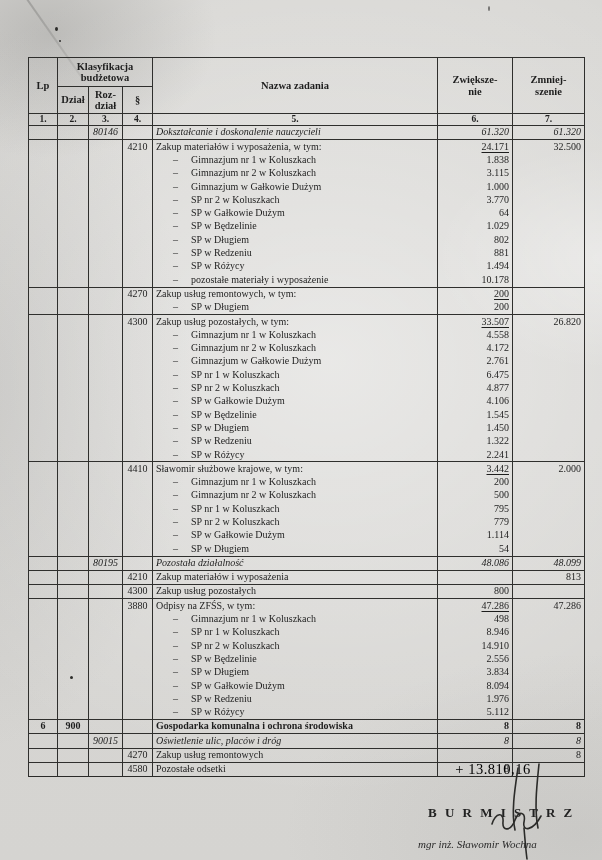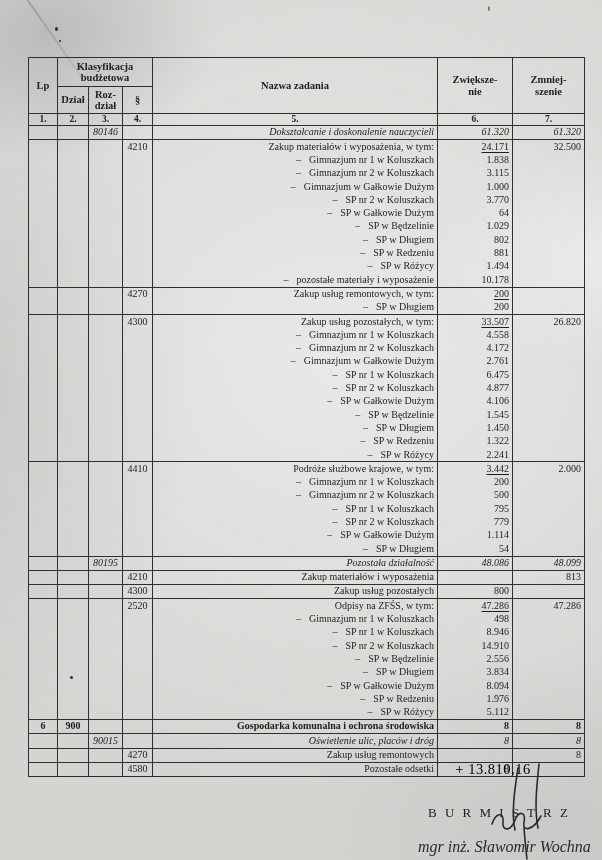--- a/index.html
+++ b/index.html
@@ -56,40 +56,40 @@
     border-top:none;border-bottom:none;
     font-size:10px;line-height:12.5px;height:13.3px;
     padding:0 3px;vertical-align:middle;
     white-space:nowrap;overflow:hidden;
   }
   tr.row-group td{border-top:1px solid #2f2f2d;}
   tr.row-rozdzial td{font-style:italic;font-family:Liberation Serif, serif;}
   tr.row-dzial td{font-weight:bold;}
   td.cc{text-align:center;}
   td.num{text-align:right;padding-right:7px;}
-  td.nazwa{text-align:right;padding-left:4px;}
+  td.nazwa{text-align:left;padding-left:4px;}
   .dash{display:inline-block;width:10px;margin-left:17px;}
   .subtxt{margin-left:8px;}
   span.u{text-decoration:underline;text-underline-offset:2px;margin-left:32px;}
 
   
   .total{
     position:absolute;left:438px;top:761px;width:110px;
     font-size:14.5px;font-weight:normal;letter-spacing:0.5px;
     color:#000000;text-align:center;
   }
   .mayor-title{
     position:absolute;left:428px;top:805px;
-    font-size:13px;font-weight:normal;letter-spacing:2.5px;
+    font-size:13px;font-weight:bold;letter-spacing:2.5px;
     font-family:"Liberation Serif", serif;color:#222;
     white-space:nowrap;
   }
   .mayor-name{
     position:absolute;left:418px;top:838px;
-    font-size:16px;font-style:italic;color:#2a2a2a;white-space:nowrap;
+    font-size:11px;font-style:italic;color:#2a2a2a;white-space:nowrap;
   }
   .signature-svg{position:absolute;left:484px;top:762px;}
 </style>
 </head>
 <body>
 
 <div class="paper"></div>
 <div class="crease"></div>
 <div class="speck" style="left:55px;top:27px;width:3px;height:4px;"></div>
 <div class="speck" style="left:59px;top:40px;width:2px;height:2px;"></div>
@@ -357,21 +357,21 @@
         <td class="cc"></td>
         <td class="nazwa"><span class="dash">–</span><span class="subtxt">SP w Różycy</span></td>
         <td class="num">2.241</td>
         <td class="num"></td>
       </tr>
       <tr class="row-group row-par">
         <td class="cc"></td>
         <td class="cc"></td>
         <td class="cc"></td>
         <td class="cc">4410</td>
-        <td class="nazwa">Podróże służbowe krajowe, w tym:</td>
+        <td class="nazwa">Sławomir służbowe krajowe, w tym:</td>
         <td class="num"><span class="u">3.442</span></td>
         <td class="num">2.000</td>
       </tr>
       <tr class="row-sub row-sub">
         <td class="cc"></td>
         <td class="cc"></td>
         <td class="cc"></td>
         <td class="cc"></td>
         <td class="nazwa"><span class="dash">–</span><span class="subtxt">Gimnazjum nr 1 w Koluszkach</span></td>
         <td class="num">200</td>
@@ -446,21 +446,21 @@
         <td class="cc"></td>
         <td class="cc">4300</td>
         <td class="nazwa">Zakup usług pozostałych</td>
         <td class="num">800</td>
         <td class="num"></td>
       </tr>
       <tr class="row-group row-par">
         <td class="cc"></td>
         <td class="cc"></td>
         <td class="cc"></td>
-        <td class="cc">2520</td>
+        <td class="cc">3880</td>
         <td class="nazwa">Odpisy na ZFŚS, w tym:</td>
         <td class="num"><span class="u">47.286</span></td>
         <td class="num">47.286</td>
       </tr>
       <tr class="row-sub row-sub">
         <td class="cc"></td>
         <td class="cc"></td>
         <td class="cc"></td>
         <td class="cc"></td>
         <td class="nazwa"><span class="dash">–</span><span class="subtxt">Gimnazjum nr 1 w Koluszkach</span></td>

